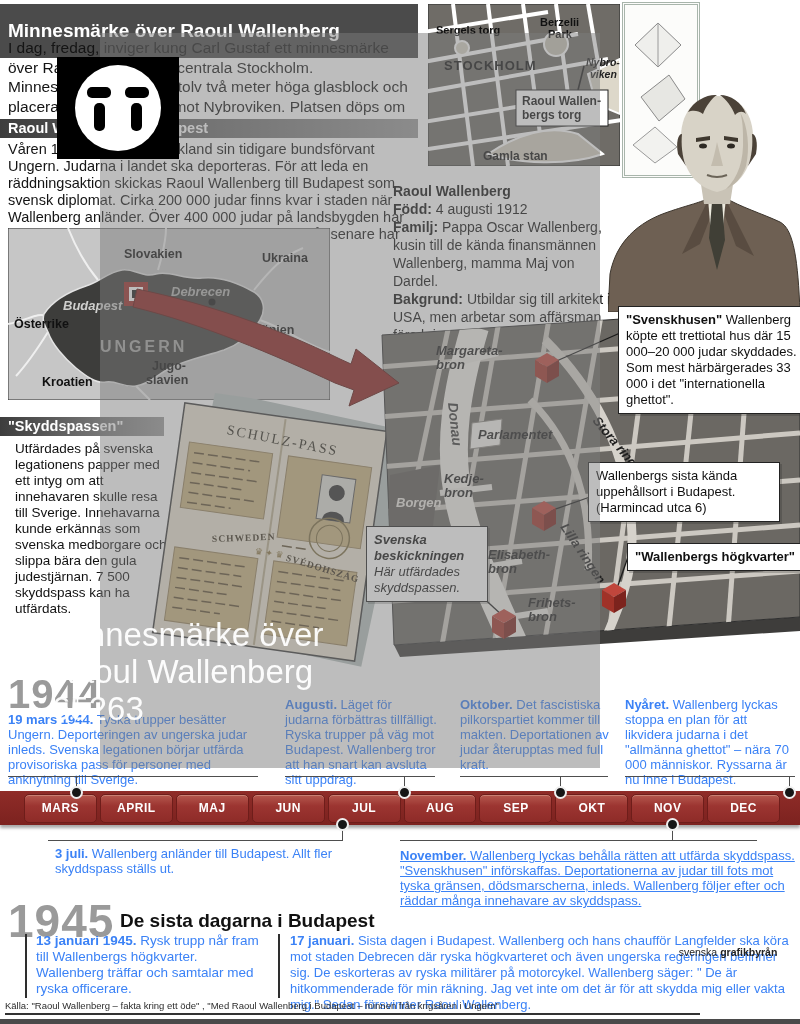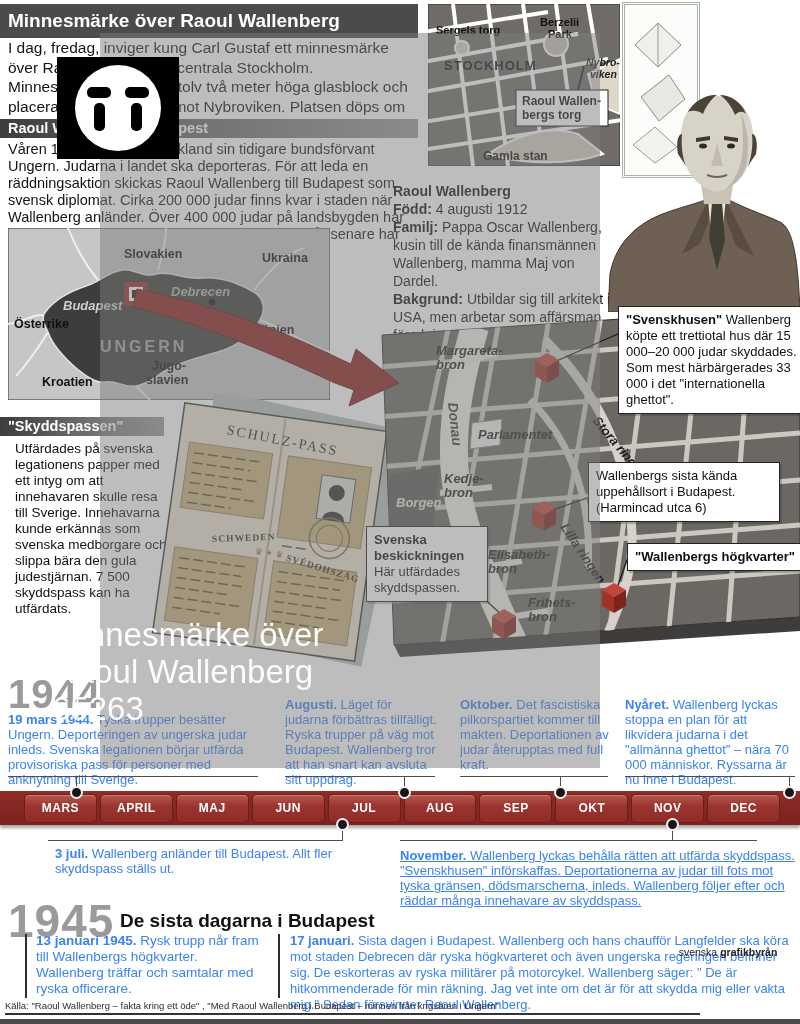--- a/index.html
+++ b/index.html
@@ -1,19 +1,19 @@
 <!DOCTYPE html>
 <html><head>
 <meta charset="utf-8">
 <style>
   html,body{margin:0;padding:0;background:#e9e9e9;}
   #page{position:relative;width:800px;height:1024px;background:#fff;overflow:hidden;
         font-family:"Liberation Sans","DejaVu Sans",sans-serif;color:#111;}
   .abs{position:absolute;}
-  .titlebar{background:#4b4b4b;color:#fff;font-weight:bold;font-size:19px;line-height:26px;padding:4px 8px;}
+  .titlebar{background:#4b4b4b;color:#fff;font-weight:bold;font-size:19px;line-height:26px;padding:14px 8px;}
   .secbar{background:linear-gradient(90deg,#3d3d3d,#9b9b9b);color:#fff;font-weight:bold;
           font-size:14.5px;line-height:19px;padding:0 8px;}
   .body-text{font-size:14.5px;line-height:17px;color:#141414;}
   .intro{font-size:15.5px;line-height:19.5px;color:#141414;}
   .bio{font-size:14px;line-height:18px;}
   .skydd{font-size:13.5px;line-height:16px;}
   .callout{position:absolute;background:#fff;border:1px solid #222;padding:5px 7px;font-size:13px;
            line-height:16px;color:#101010;box-shadow:2px 2px 0 rgba(40,40,40,.25);z-index:6;}
   .bignum{font-weight:bold;color:#9a9a9a;letter-spacing:1px;}
   .ev{font-size:13px;line-height:15px;color:#3b82f6;}
@@ -272,21 +272,21 @@
   </svg>
 
   <svg class="abs" style="left:125px;top:285px;z-index:3;" width="285" height="125" viewBox="0 0 285 125">
     <path d="M12,4 C80,18 150,42 215,74 L226,79 L231,64 L274,98 L224,121 L229,105 L210,98 C150,70 75,38 8,22 Z" fill="#8c211e" stroke="#5e1512" stroke-width="1"></path>
   </svg>
 
   <div class="callout" style="left:618px;top:306px;width:176px;">
     <b>"Svenskhusen"</b><span> Wallenberg köpte ett trettiotal hus där 15 000–20 000 judar skyddades. Som mest härbärgerades 33 000 i det "internationella ghettot".</span>
   </div>
   <div class="callout" style="left:588px;top:462px;width:176px;">Wallenbergs sista kända uppehållsort i Budapest. (Harmincad utca 6)</div>
-  <div class="callout" style="left:366px;top:526px;width:106px;">
+  <div class="callout" style="left:366px;top:526px;width:106px;font-style:italic;">
     <b>Svenska beskickningen</b><br>
     <span>Här utfärdades skyddspassen.</span>
   </div>
   <div class="callout" style="left:627px;top:543px;width:172px;font-weight:bold;">"Wallenbergs högkvarter"</div>
 
   <div class="abs bignum" style="left:8px;top:672px;font-size:40px;">1944</div>
   <div class="abs ev" style="left:8px;top:712px;width:258px;">
     <b>19 mars 1944.</b><span> Tyska trupper besätter Ungern. Deporteringen av ungerska judar inleds. Svenska legationen börjar utfärda provisoriska pass för personer med anknytning till Sverige.</span>
   </div>
   <div class="abs ev" style="left:285px;top:697px;width:152px;">

